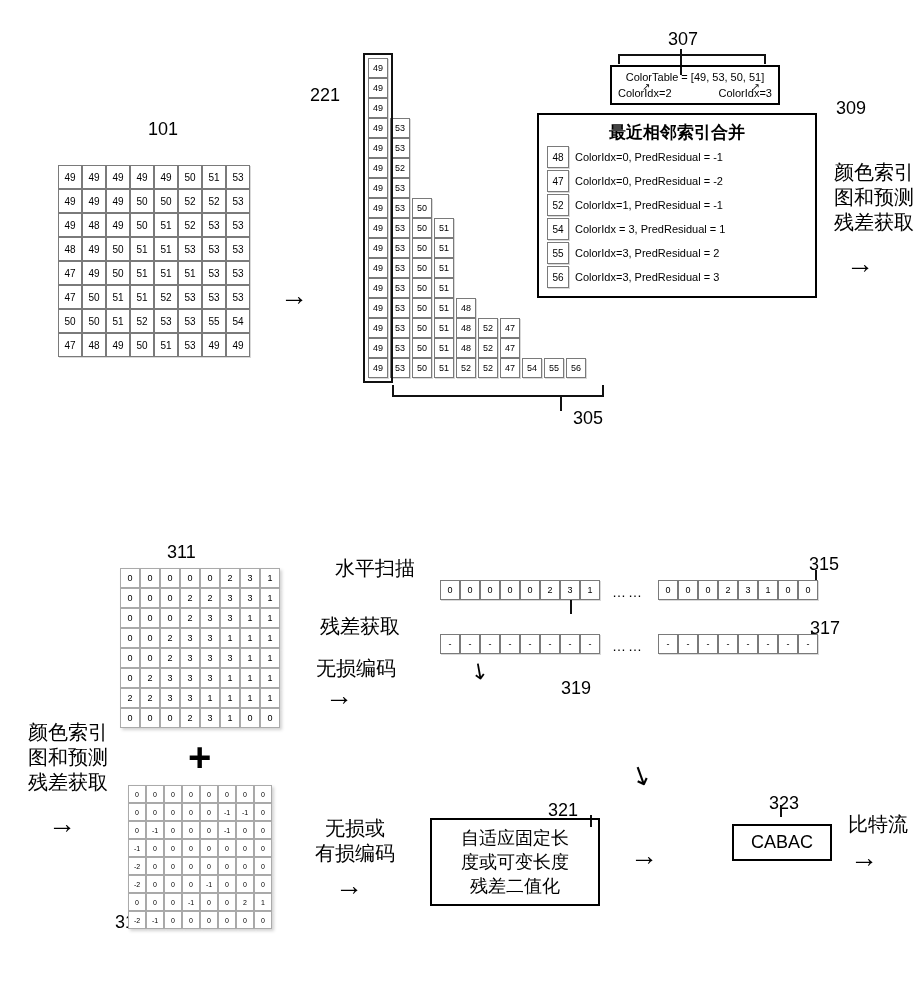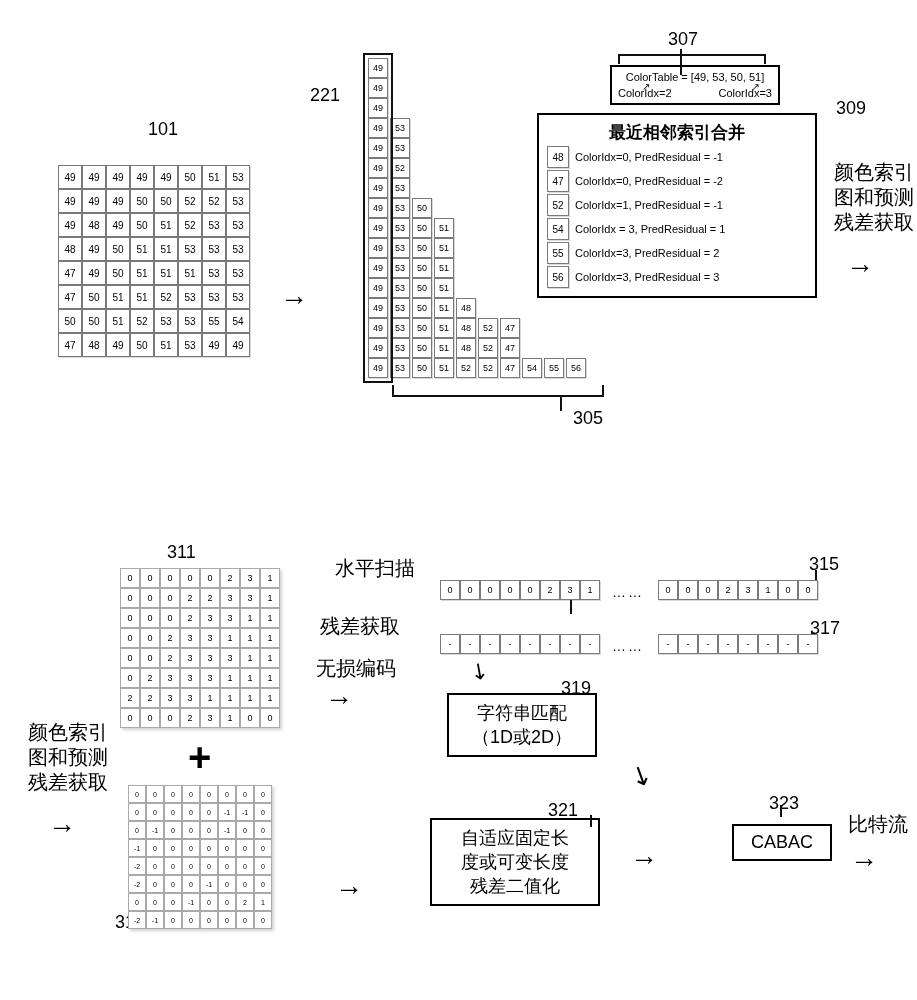--- a/index.html
+++ b/index.html
@@ -475,22 +475,22 @@
     <div class="seq abs" style="left: 658px; top: 634px;">
       <div class="cell cell-small">-</div>
       <div class="cell cell-small">-</div>
       <div class="cell cell-small">-</div>
       <div class="cell cell-small">-</div>
       <div class="cell cell-small">-</div>
       <div class="cell cell-small">-</div>
       <div class="cell cell-small">-</div>
       <div class="cell cell-small">-</div>
     </div>
-    <div class="textbox abs" style="white-space: pre; left: 447px; top: 693px; width: 150px;">字符串匹配
-（1D或2D）</div>
+    <div class="cn-label abs" style="white-space: pre; left: 315px; top: 816px;">无损或
+有损编码</div>
     <div class="arrow abs" style="left: 335px; top: 870px;">→</div>
     <div class="textbox abs" style="left: 732px; top: 824px; width: 100px;">CABAC</div>
     <div class="textbox abs" style="white-space: pre; left: 430px; top: 818px; width: 170px;">自适应固定长
 度或可变长度
 残差二值化</div>
     <div class="abs" style="font-size: 26px; transform: rotate(25deg); left: 630px; top: 760px;">↘</div>
     <div class="arrow abs" style="left: 630px; top: 840px;">→</div>
     <div class="arrow abs" style="left: 850px; top: 842px;">→</div>
     <div class="cn-label abs" style="left: 848px; top: 812px;">比特流</div>
   </div>

